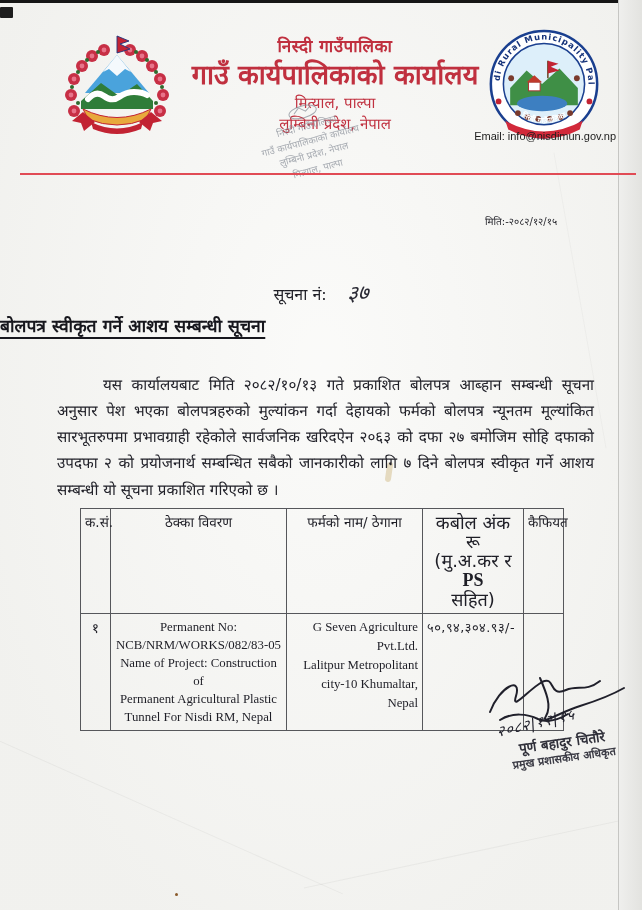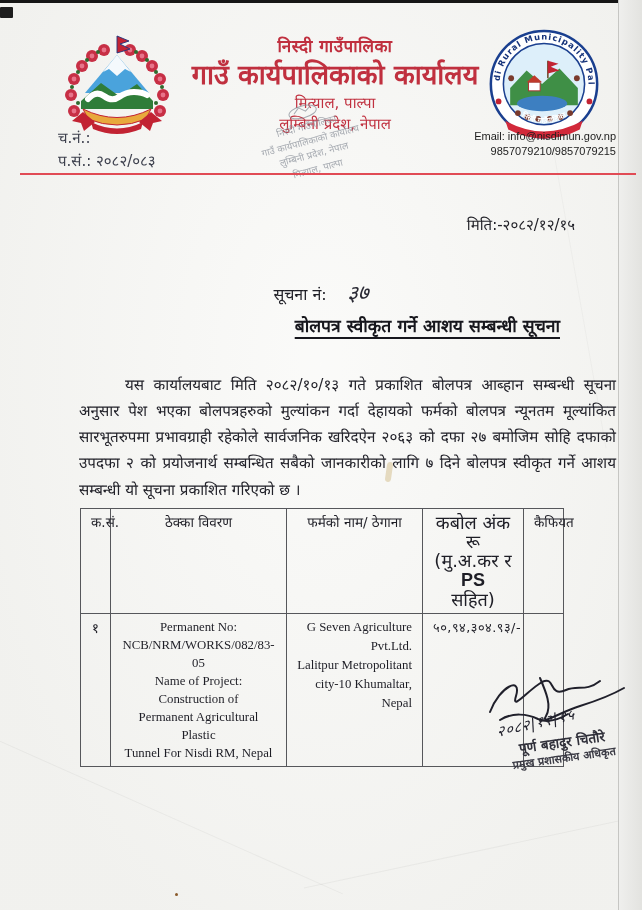--- a/index.html
+++ b/index.html
@@ -29,40 +29,40 @@
   .contact{position:absolute;left:398px;top:129px;width:218px;text-align:right;font-family:"Liberation Sans",sans-serif;font-size:11px;line-height:15px;color:#1c1c1c;}
   .redline{position:absolute;top:173px;left:20px;width:616px;height:2px;background:#e14b55;}
 
   .logo-left{position:absolute;left:58px;top:33px;}
   .logo-right{position:absolute;left:486px;top:28px;}
 
   
   .faint-stamp{position:absolute;left:232px;top:102px;width:156px;text-align:center;transform:rotate(-15deg);color:#878d97;opacity:.72;font-size:9.5px;line-height:14.5px;}
   .faint-stamp .mini-emblem{display:block;margin:0 auto 1px auto;}
 
-  .date-line{position:absolute;left:425px;top:214px;width:192px;text-align:center;font-size:15px;color:#1f1f26;}
+  .date-line{position:absolute;left:425px;top:214px;width:192px;text-align:center;font-size:10px;color:#1f1f26;}
 
   .notice-no{position:absolute;left:0;top:278px;width:642px;text-align:center;font-size:16px;color:#1f1f26;}
   .notice-no .hand-no{display:inline-block;margin-left:20px;font-size:21px;color:#2a2a35;transform:rotate(-5deg) skewX(-6deg);font-style:italic;}
-  .notice-title{position:absolute;left:0;top:313px;width:560px;text-align:right;font-size:17.5px;font-weight:700;color:#17171d;text-decoration:underline;text-underline-offset:5px;text-decoration-thickness:1.5px;}
-
-  .body-par{position:absolute;left:57px;top:372px;width:537px;font-size:15.2px;line-height:1.72;text-align:justify;text-indent:46px;color:#22222a;margin-left:22px;}
+  .notice-title{position:absolute;left:0;top:313px;width:560px;text-align:left;font-size:17.5px;font-weight:700;color:#17171d;text-decoration:underline;text-underline-offset:5px;text-decoration-thickness:1.5px;}
+
+  .body-par{position:absolute;left:57px;top:372px;width:537px;font-size:15.2px;line-height:1.72;text-align:justify;text-indent:46px;color:#22222a;}
 
   
   table.doc-table{position:absolute;left:80px;top:508px;width:483px;border-collapse:collapse;table-layout:fixed;font-size:13px;color:#1e1e26;}
-  table.doc-table td,table.doc-table th{border:1px solid #56575b;vertical-align:top;padding:4px 10px;font-weight:400;}
+  table.doc-table td,table.doc-table th{border:1px solid #56575b;vertical-align:top;padding:4px 4px;font-weight:400;}
   .th-c{text-align:center;font-size:13.5px;padding-top:7px;}
   .hdr-row{height:76px;}
   .data-row{height:96px;}
   .sn-cell{text-align:center;font-size:14px;padding-top:14px;}
   .contract-cell{text-align:center;font-family:"Liberation Serif",serif;font-size:12.8px;line-height:18px;padding-top:2px;}
   .firm-cell{text-align:right;font-family:"Liberation Serif",serif;font-size:12.8px;line-height:19px;padding-left:6px;padding-top:4px;}
   .amount-cell{text-align:left;font-size:12.8px;padding-left:7px;padding-top:8px;letter-spacing:.5px;}
   .amt-sub{font-size:18px;line-height:19px;}
-  .amt-sub b{font-family:Liberation Sans, sans-serif;text-align:right;}
+  .amt-sub b{font-family:Liberation Serif, serif;text-align:right;}
 
   
   .sig-area{position:absolute;left:470px;top:672px;width:170px;height:130px;}
   .sig-svg{position:absolute;left:6px;top:0;}
   .sig-date{position:absolute;left:26px;top:40px;font-size:14.5px;color:#23232e;transform:rotate(-13deg) skewX(-10deg);font-style:italic;letter-spacing:1px;}
   .stamp-name{position:absolute;left:18px;top:62px;width:150px;text-align:center;transform:rotate(-8deg);color:#30303a;}
   .stamp-name .nm{font-size:13.5px;font-weight:700;line-height:17px;}
   .stamp-name .dg{font-size:11px;line-height:15px;font-weight:600;color:#3a3a44;}
 </style>
 </head>
@@ -191,28 +191,23 @@
     <svg class="mini-emblem" width="34" height="16" viewBox="0 0 34 16">
       <ellipse cx="17" cy="9" rx="14" ry="6" fill="none" stroke="#878d97" stroke-width="1"></ellipse>
       <path d="M8,9 L14,4 L20,9 L26,5" fill="none" stroke="#878d97" stroke-width="1"></path>
     </svg>
     <div>निस्दी गाउँपालिका</div>
     <div>गाउँ कार्यपालिकाको कार्यालय</div>
     <div>लुम्बिनी प्रदेश, नेपाल</div>
     <div>मित्याल, पाल्पा</div>
   </div>
 
-  <div class="refblock">
-    <div>च.नं.:</div>
-    <div>प.सं.: २०८२/०८३</div>
-  </div>
 
   <div class="contact">
     <div>Email: info@nisdimun.gov.np</div>
-    <div>9857079210/9857079215</div>
   </div>
 
   <div class="redline"></div>
 
   <div class="date-line">मिति:-२०८२/१२/१५</div>
 
   <div class="notice-no">
     <span>सूचना नं:</span><span class="hand-no">३७</span>
   </div>
 

